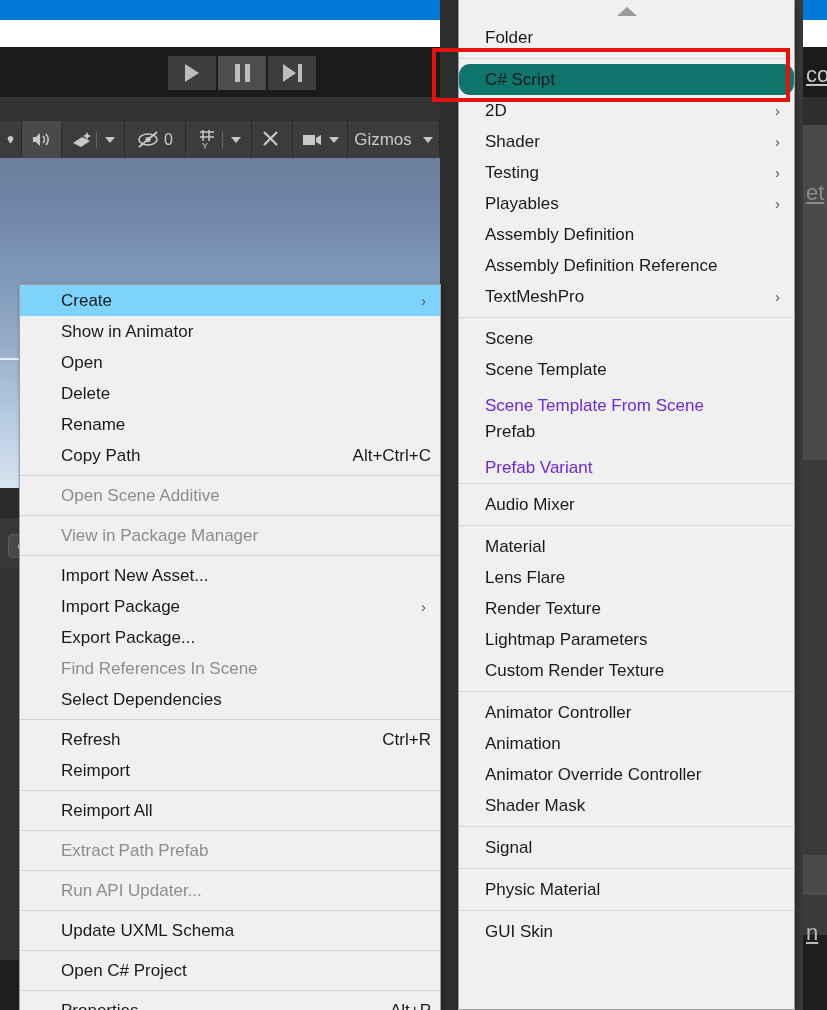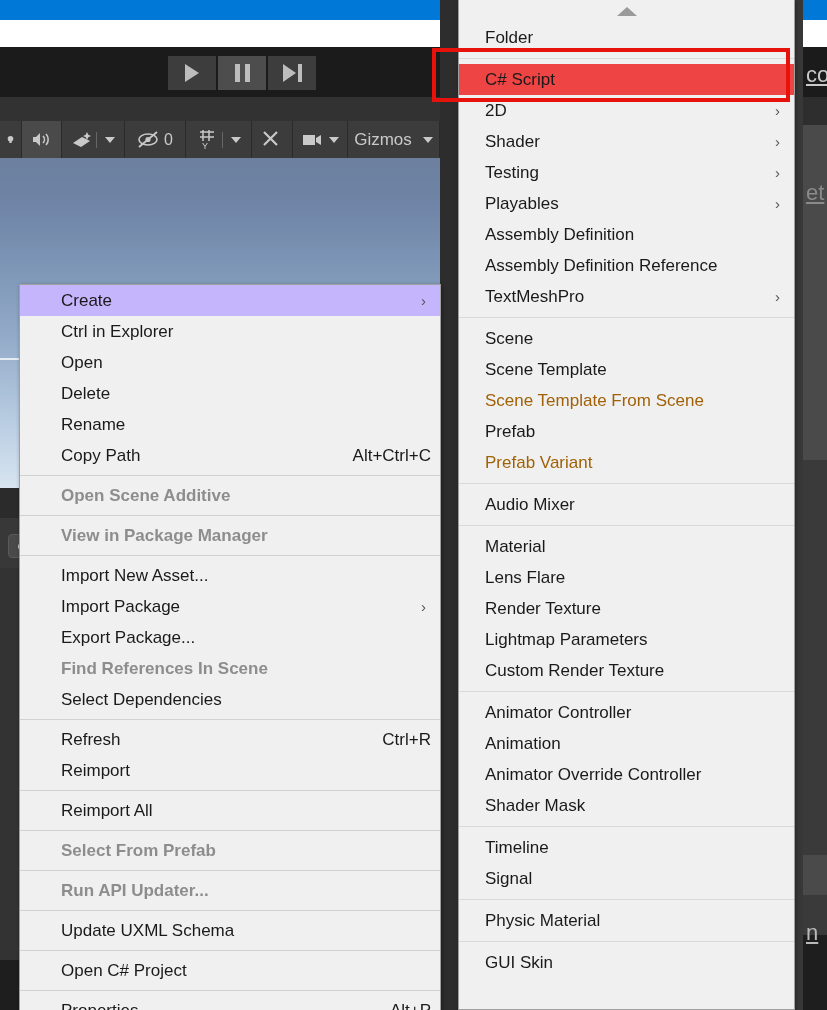--- a/index.html
+++ b/index.html
@@ -70,35 +70,35 @@
 
   
   .menu {
     position:absolute; background:#f0f0f0; border:1px solid #a0a0a0;
     box-shadow:1px 1px 4px rgba(0,0,0,.35);
     font-size:17px; color:#1a1a1a; z-index:20;
   }
   #ctx-menu { left:19px; top:284px; width:422px; }
   .mi { height:31px; display:flex; align-items:center; padding:0 0 0 41px;
         position:relative; white-space:nowrap; }
-  .mi.sel { background:#c4b5fd; }
-  .mi.dis { color:#8d8d8d;font-weight:bold; }
+  .mi.sel { background:#7dd3fc; }
+  .mi.dis { color:#8d8d8d; }
   .mi .shortcut { position:absolute; right:9px; color:inherit;margin-left:8px; }
   .mi .arrow { position:absolute; right:14px; font-size:15px; color:#555; }
   .sep { height:1px; background:#d2d2d2; margin:4px 0 4px 0; }
 
   
   #submenu { left:458px; top:0px; width:337px; height:1010px; border-top:none; }
   .scroll-arrow { height:22px; display:flex; align-items:center; justify-content:center; }
   .scroll-arrow .up { width:0;height:0;border-left:10px solid transparent;border-right:10px solid transparent;
         border-bottom:9px solid #9a9a9a; }
   .si { height:31px; display:flex; align-items:center; padding:0 0 0 26px;
         position:relative; white-space:nowrap; }
-  .si.sel { background:#ef4444; }
-  .si.dis { color:#a16207; }
+  .si.sel { background:#0f766e;border-radius:11px; }
+  .si.dis { color:#6d28d9;align-items:flex-end; }
   .si .arrow { position:absolute; right:14px; font-size:15px; color:#555; }
   .ssep { height:1px; background:#d9d9d9; margin:5px 0 5px 0; }
 
   
   #annot {
     position:absolute; left:432px; top:48px; width:358px; height:54px;
     border:4px solid #e8120c; z-index:40; pointer-events:none;
   }
 </style>
 </head>
@@ -210,21 +210,21 @@
   <span class="rs-txt t2">et</span>
   <span class="rs-txt t3">n</span>
 </div>
 
 <div class="menu" id="ctx-menu">
     <div class="mi sel">
       <span>Create</span>
       <span class="arrow">›</span>
     </div>
     <div class="mi">
-      <span>Ctrl in Explorer</span>
+      <span>Show in Animator</span>
     </div>
     <div class="mi">
       <span>Open</span>
     </div>
     <div class="mi">
       <span>Delete</span>
     </div>
     <div class="mi">
       <span>Rename</span>
     </div>
@@ -264,21 +264,21 @@
     </div>
     <div class="mi">
       <span>Reimport</span>
     </div>
     <div class="sep"></div>
     <div class="mi">
       <span>Reimport All</span>
     </div>
     <div class="sep"></div>
     <div class="mi dis">
-      <span>Select From Prefab</span>
+      <span>Extract Path Prefab</span>
     </div>
     <div class="sep"></div>
     <div class="mi dis">
       <span>Run API Updater...</span>
     </div>
     <div class="sep"></div>
     <div class="mi">
       <span>Update UXML Schema</span>
     </div>
     <div class="sep"></div>
@@ -373,23 +373,20 @@
       <span>Animation</span>
     </div>
     <div class="si">
       <span>Animator Override Controller</span>
     </div>
     <div class="si">
       <span>Shader Mask</span>
     </div>
     <div class="ssep"></div>
     <div class="si">
-      <span>Timeline</span>
-    </div>
-    <div class="si">
       <span>Signal</span>
     </div>
     <div class="ssep"></div>
     <div class="si">
       <span>Physic Material</span>
     </div>
     <div class="ssep"></div>
     <div class="si">
       <span>GUI Skin</span>
     </div>

